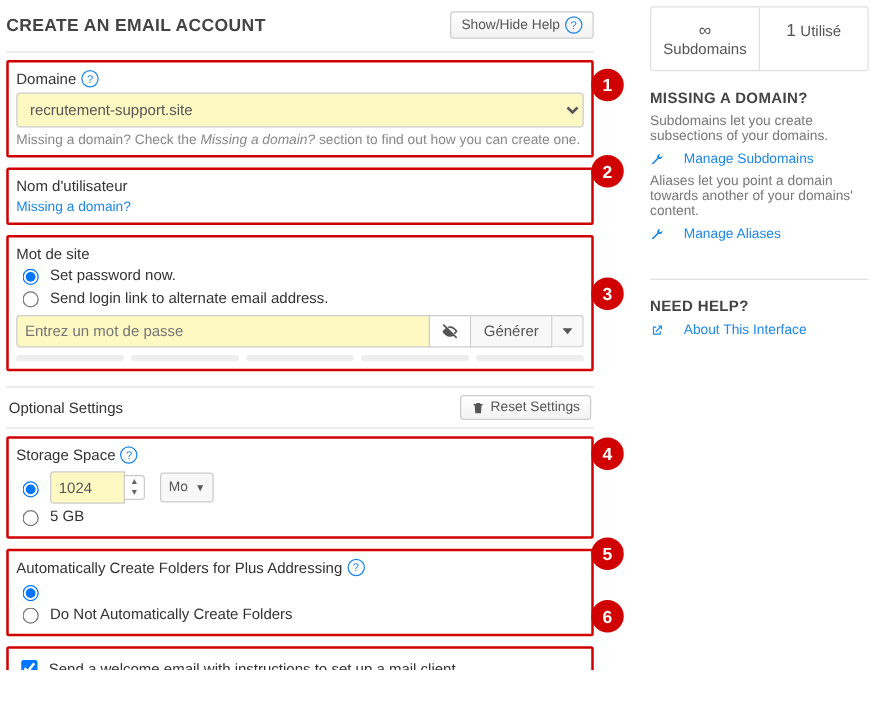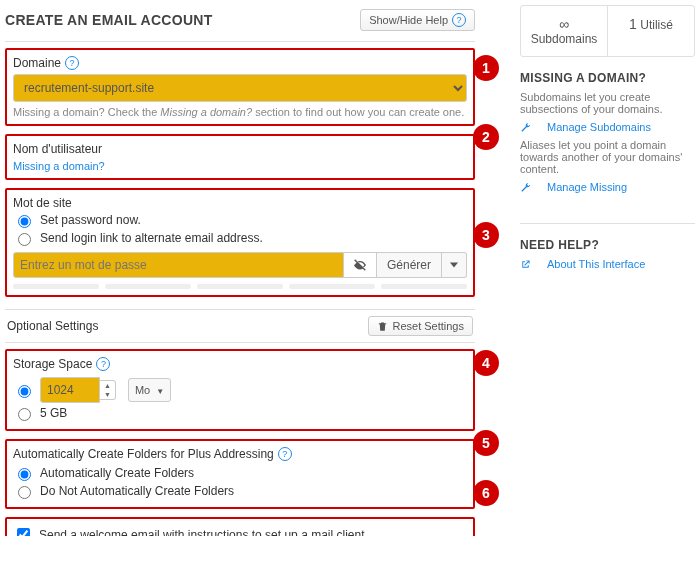--- a/index.html
+++ b/index.html
@@ -7,21 +7,21 @@
   .main{width:470px;padding:5px}
   .side{flex:1;padding:5px 5px 5px 20px;margin-left:20px}
   .header{display:flex;justify-content:space-between;align-items:center;padding:4px 0}
   .header h1{font-size:14px;font-weight:600;margin:0;color:#444;letter-spacing:.3px}
   .btn{display:inline-flex;align-items:center;border:1px solid #ccc;border-radius:3px;background:linear-gradient(#fff,#f2f2f2);padding:3px 8px;font-size:11px;color:#555;cursor:pointer}
   hr{border:none;border-top:1px solid #e0e0e0;margin:6px 0}
   .section{position:relative;padding:6px}
   .redbox{border:2px solid #d10000;border-radius:2px}
   label.lbl{font-size:12px;font-weight:400;color:#333;display:inline-flex;align-items:center;gap:4px}
   .help{display:inline-flex;align-items:center;justify-content:center;width:12px;height:12px;border:1px solid #1e88e5;border-radius:50%;color:#1e88e5;font-size:9px;line-height:1}
-  select,input[type=text],input[type=password]{width:100%;box-sizing:border-box;border:1px solid #ccc;border-radius:3px;padding:5px 6px;font-size:12px;color:#555;background:#eab308}
+  select,input[type=text],input[type=password]{width:100%;box-sizing:border-box;border:1px solid #ccc;border-radius:3px;padding:5px 6px;font-size:12px;color:#555;background:#fef9c3}
   .hint{font-size:11px;color:#888;margin-top:4px}
   .hint em{font-style:italic}
   .link{color:#1e88e5;cursor:pointer;font-size:11px}
   .row{display:flex;gap:0;width:100%}
   .row input{border-top-right-radius:0;border-bottom-right-radius:0}
   .row .addon{border:1px solid #ccc;border-left:none;border-top-right-radius:3px;border-bottom-right-radius:3px;background:#eee;color:#777;font-size:11px;padding:5px 6px;white-space:nowrap;display:flex;align-items:center}
   .radio-row{display:flex;align-items:center;gap:6px;font-size:12px;color:#333;margin:2px 0}
   .pw-row{display:flex}
   .pw-row input{flex:1;border-top-right-radius:0;border-bottom-right-radius:0}
   .pw-row .iconbox{border:1px solid #ccc;border-left:none;padding:4px 8px;display:flex;align-items:center;background:#fff}
@@ -153,21 +153,20 @@
       </div>
     </div>
 
     <div class="section redbox" style="margin-top:8px">
       <label class="lbl">
         <span>Automatically Create Folders for Plus Addressing</span>
         <span class="help">?</span>
       </label>
       <div class="radio-row" style="margin-top:4px">
         <input type="radio" name="fld" checked="" style="">
-        <span>Automatically Create Folders</span>
       </div>
       <div class="radio-row">
         <input type="radio" name="fld" style="">
         <span>Do Not Automatically Create Folders</span>
       </div>
     </div>
 
     <div class="section redbox" style="margin-top:8px;padding:6px">
       <div class="chk-row">
         <input type="checkbox" checked="" style="">
@@ -195,21 +194,21 @@
       <svg width="11" height="11" viewBox="0 0 24 24">
           <path fill="#1e88e5" d="M22 6c0 3-2.5 5.5-5.5 5.5-.6 0-1.2-.1-1.8-.3L5 21l-2-2 9.8-9.7c-.2-.6-.3-1.2-.3-1.8C12.5 4.5 15 2 18 2l-2.5 4 2.5 2.5L22 6z"></path>
         </svg>
       <span class="link">Manage Subdomains</span>
     </div>
     <p>Aliases let you point a domain towards another of your domains' content.</p>
     <div class="link-row">
       <svg width="11" height="11" viewBox="0 0 24 24">
           <path fill="#1e88e5" d="M22 6c0 3-2.5 5.5-5.5 5.5-.6 0-1.2-.1-1.8-.3L5 21l-2-2 9.8-9.7c-.2-.6-.3-1.2-.3-1.8C12.5 4.5 15 2 18 2l-2.5 4 2.5 2.5L22 6z"></path>
         </svg>
-      <span class="link">Manage Missing</span>
+      <span class="link">Manage Aliases</span>
     </div>
 
     <hr style="margin-top:30px">
     <h2>NEED HELP?</h2>
     <div class="link-row">
       <svg width="11" height="11" viewBox="0 0 24 24">
           <path fill="#1e88e5" d="M14 3h7v7h-2V6.4l-8.3 8.3-1.4-1.4L17.6 5H14V3zM5 5h6v2H7v10h10v-4h2v6H5V5z"></path>
         </svg>
       <span class="link">About This Interface</span>
     </div>

